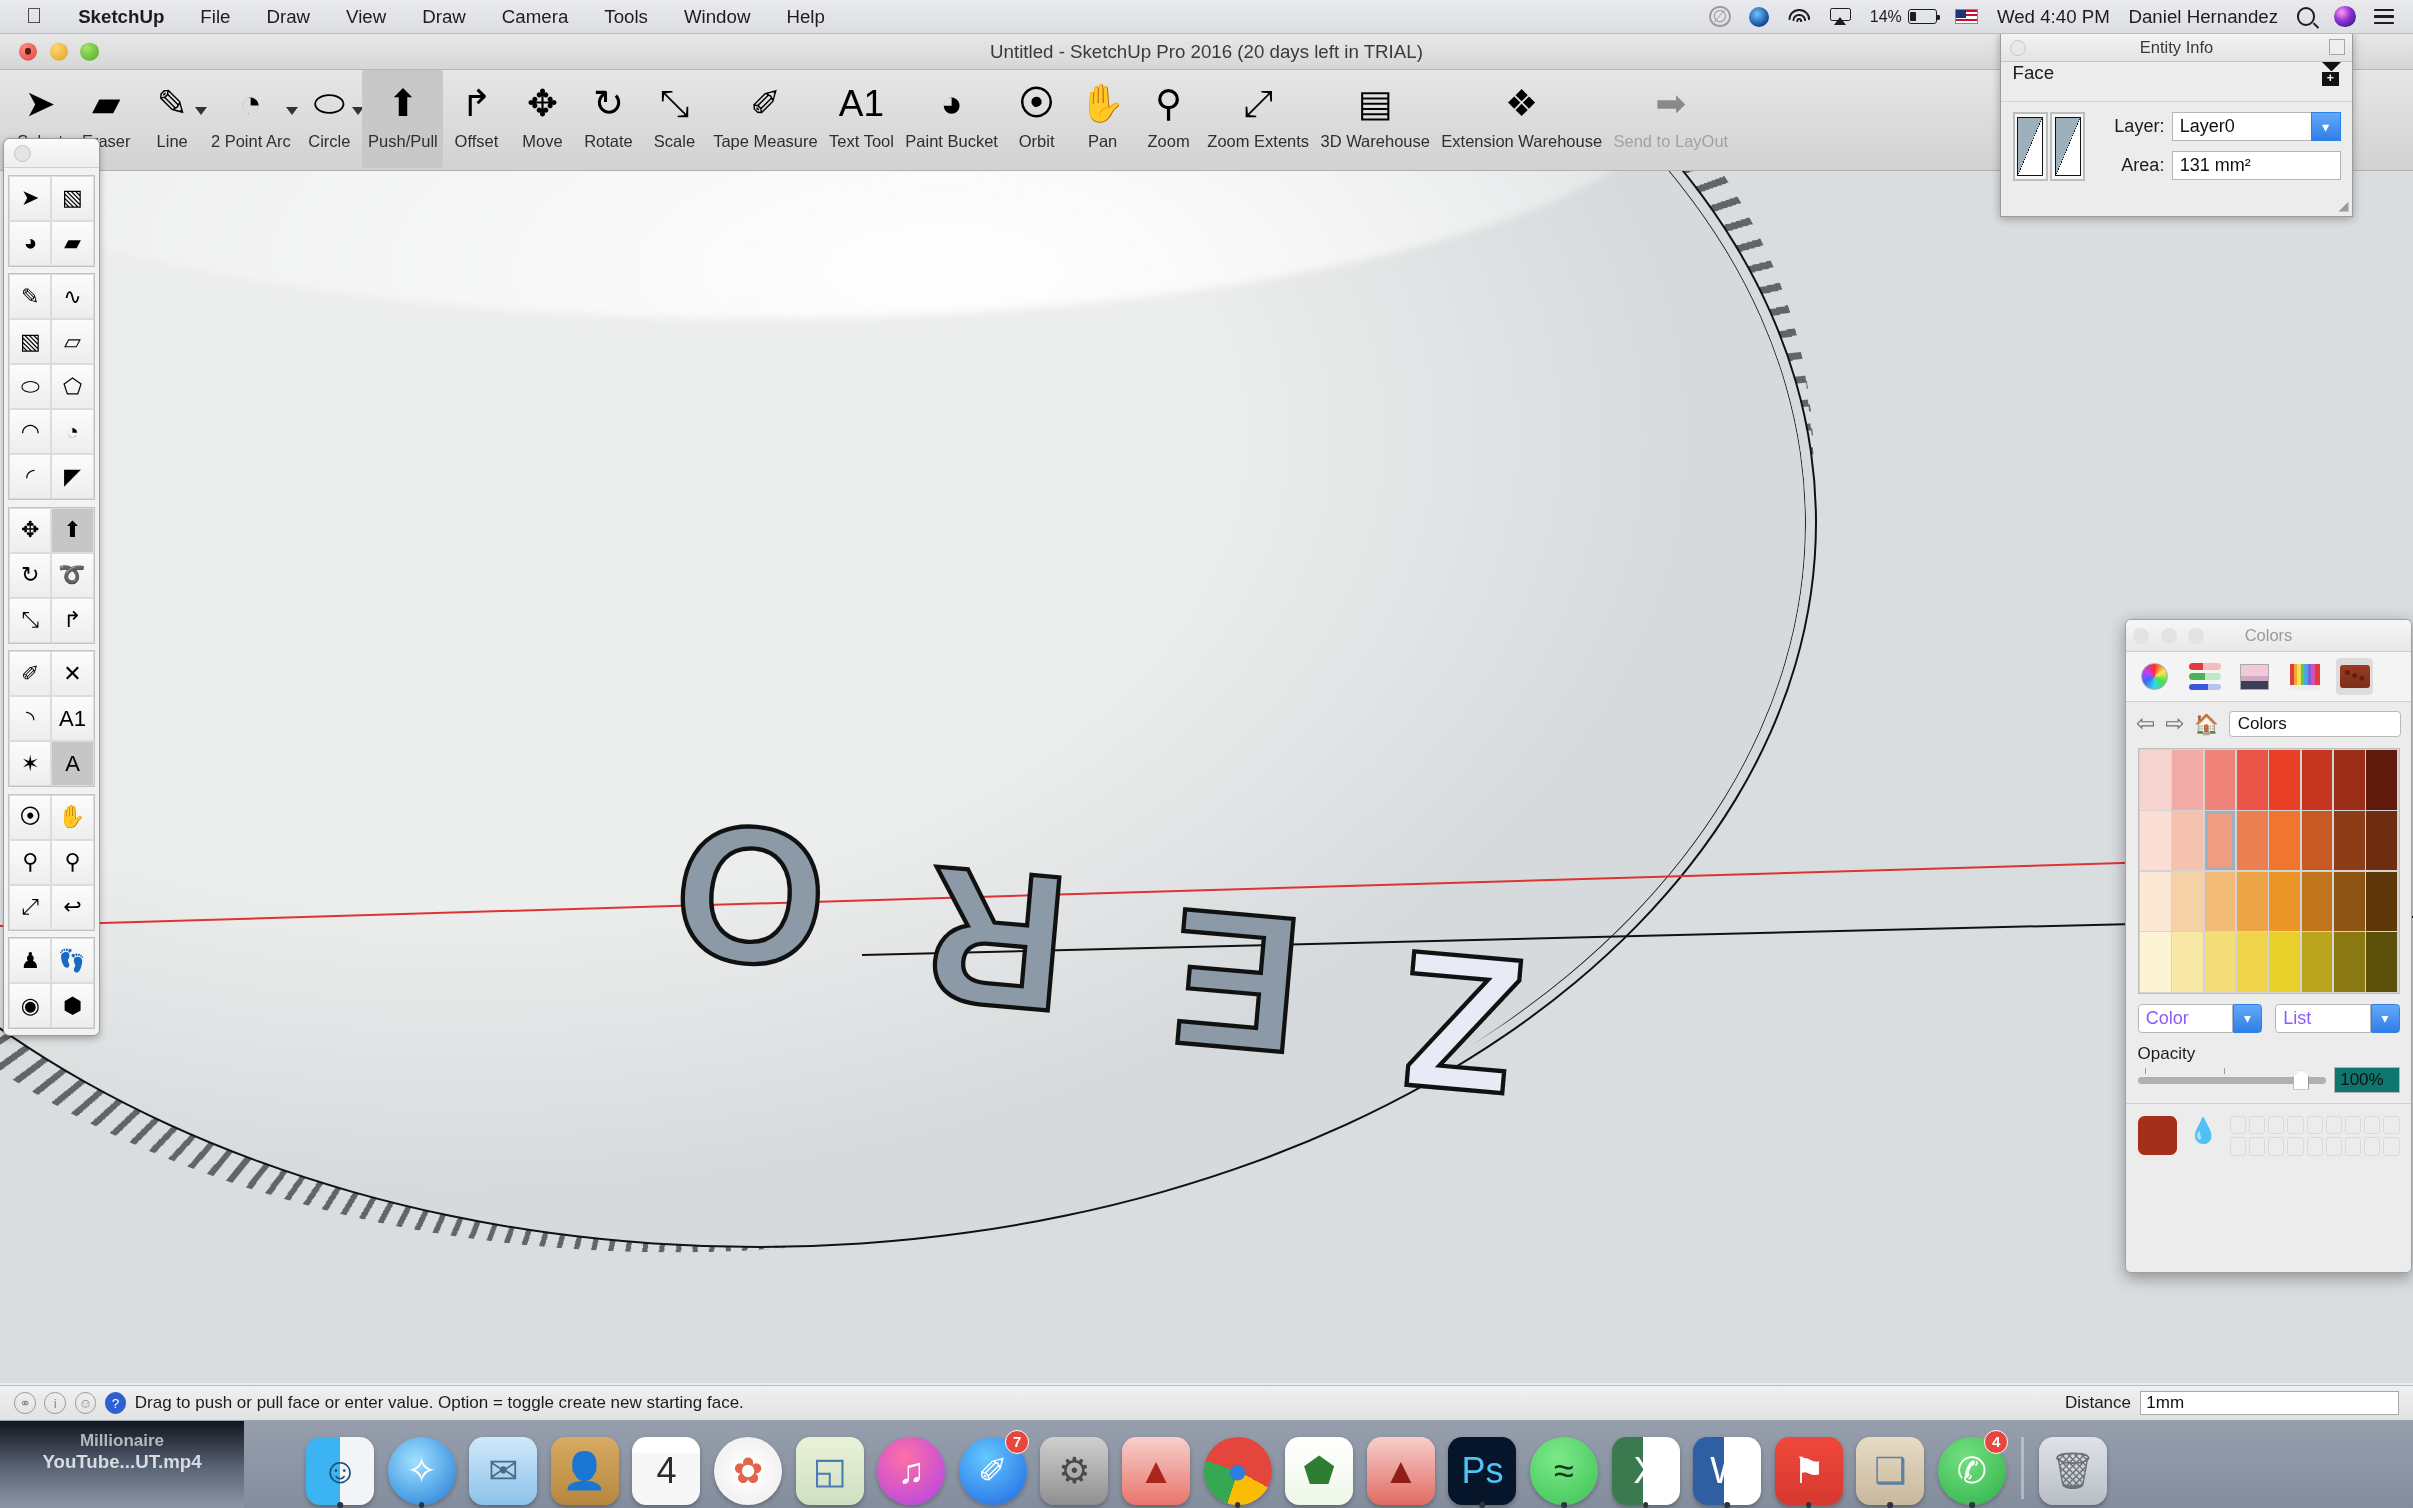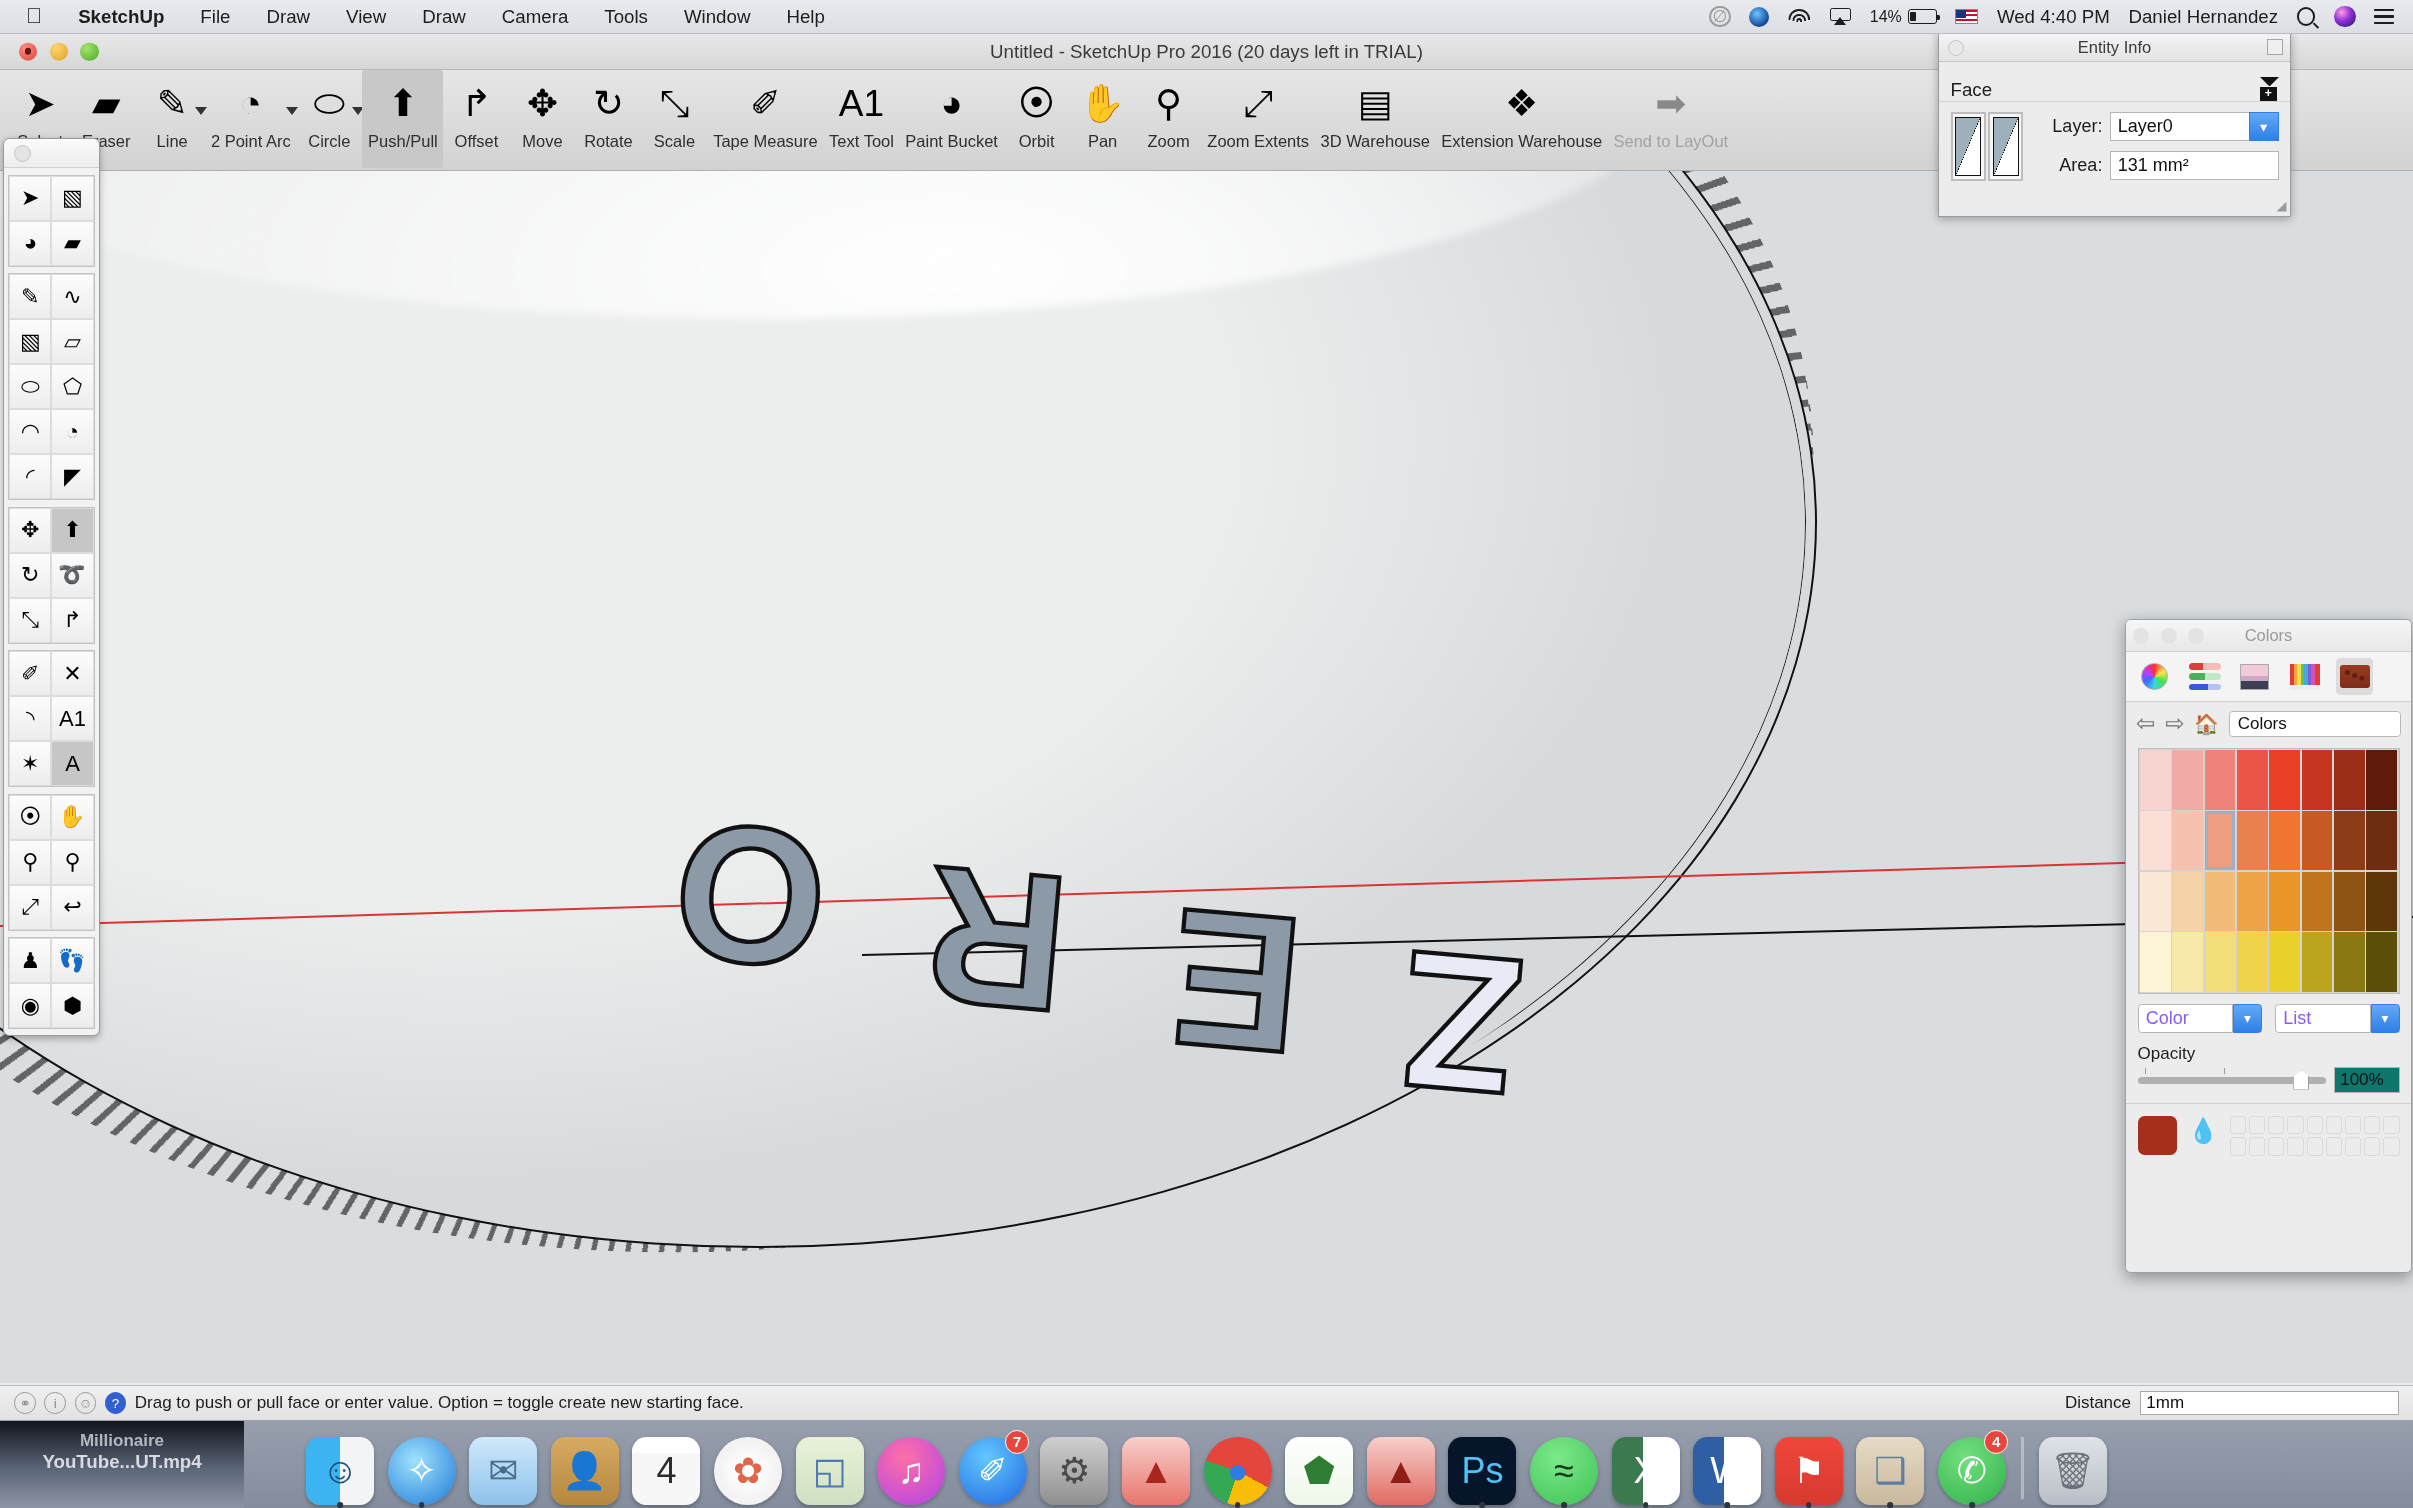--- a/index.html
+++ b/index.html
@@ -162,31 +162,31 @@
      background:#e4e4e4; border:0.7px solid #c4c4c4; }
   .pgrp { margin:6.5px 4.3px 0; border:0.7px solid #c3c3c3; background:#fff;
      display:grid; grid-template-columns:1fr 1fr; }
   .pcell { height:45px; border:0.7px solid #dcdcdc;
      background:linear-gradient(#fcfcfc,#ededed);
      display:flex; align-items:center; justify-content:center;
      font-size:22px; line-height:1; }
   .pcell.sel { background:#c6c6c6; }
 
   
-  #entity { position:absolute; left:1938px; top:32px; width:353px; height:185px;
+  #entity { position:absolute; left:2000px; top:32px; width:353px; height:185px;
      background:#ececec; border:0.7px solid #9b9b9b;
      box-shadow:0 2.2px 8.6px rgba(0,0,0,.3); z-index:700; }
   #entity .ehead { height:29px; background:linear-gradient(#f4f4f4,#e3e3e3);
      border-bottom:0.7px solid #c6c6c6; position:relative;
      display:flex; align-items:center; justify-content:center; }
   #entity .ehead .t { font-size:16.5px; color:#3a3a3a; }
   #entity .ehead .dot { position:absolute; left:8.6px; top:6.5px;
      width:16px;height:16px;border-radius:50%;background:#e8e8e8;
      border:0.7px solid #c8c8c8; }
-  #entity .row1 { height:40px; display:flex; align-items:flex-end;
+  #entity .row1 { height:40px; display:flex; align-items:flex-start;
      justify-content:space-between; padding:0 11.5px;
      border-bottom:0.7px solid #d4d4d4; }
   #entity .row1 .ftxt { font-size:18.7px; color:#1c1c1c; }
   #entity .stack { width:18.7px; }
   #entity .stack .b1 { width:18.7px;height:0;border-left:9.3px solid transparent;
      border-right:9.3px solid transparent;border-top:9.3px solid #111;
      margin-bottom:1.4px; }
   #entity .stack .b2 { width:17px;height:13.6px;background:#111;color:#fff;
      font-size:12.2px;line-height:13.6px;text-align:center;font-weight:bold; }
   #entity .body { display:flex; padding:10px 11.5px; gap:16px; }

